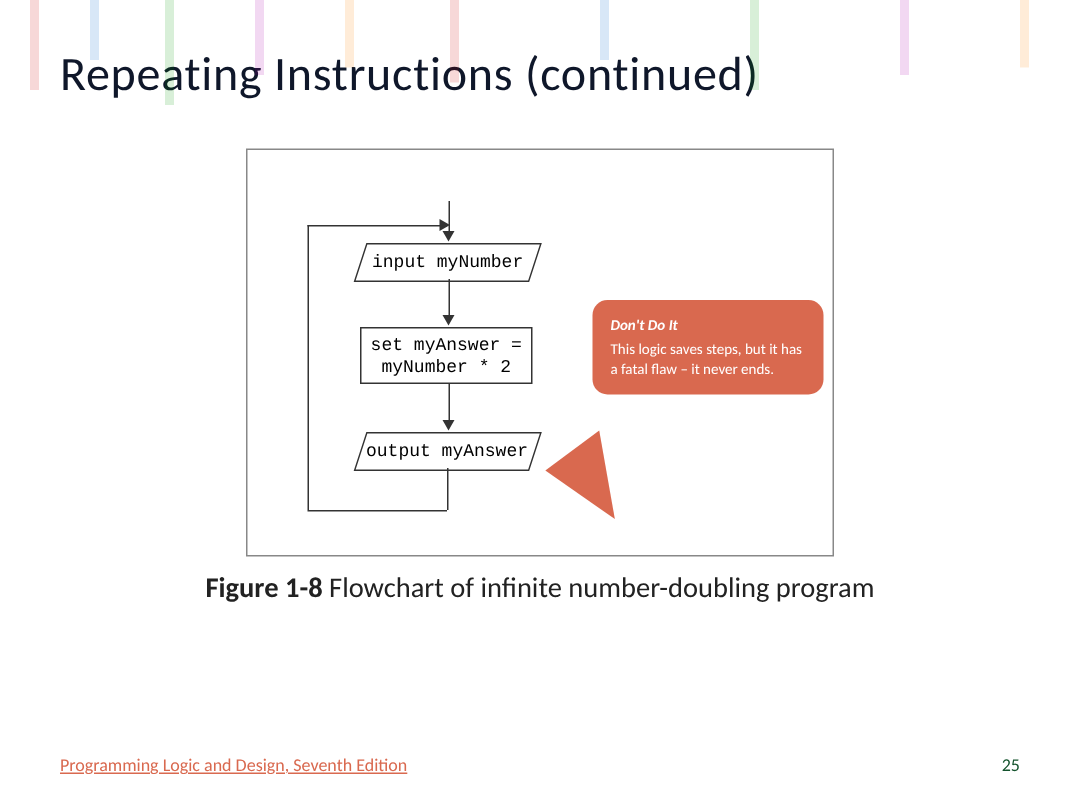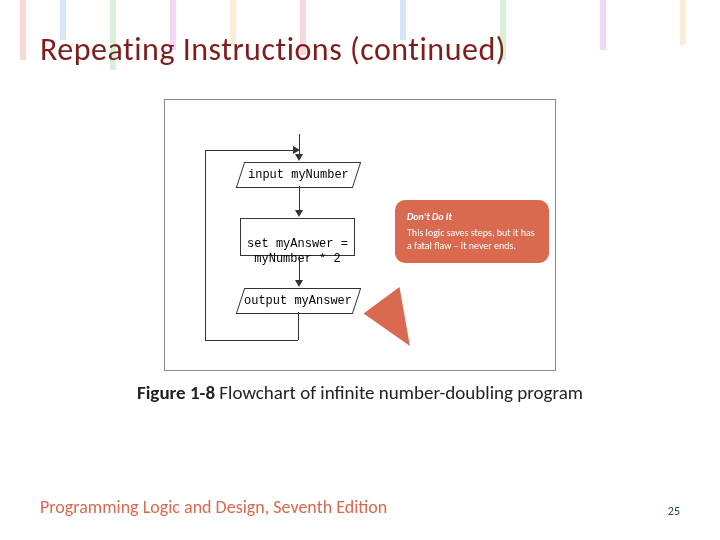--- a/index.html
+++ b/index.html
@@ -6,21 +6,21 @@
     margin: 0;
     padding: 0;
     width: 720px;
     height: 540px;
     font-family: Calibri, Arial, sans-serif;
     background: #fff;
     position: relative;
     overflow: hidden;
   }
   .slide-title {
-    color: #7f1d1d;
+    color: #0f172a;
     font-size: 32px;
     font-weight: 400;
     padding: 30px 40px 10px 40px;
     letter-spacing: 0.5px;
   }
   .diagram-box {
     border: 1px solid #888;
     width: 390px;
     height: 270px;
     margin: 20px auto 10px auto;
@@ -60,21 +60,21 @@
     position: absolute;
     top: 118px;
     left: 75px;
     width: 115px;
     height: 38px;
     border: 1px solid #333;
     text-align: center;
     font-family: "Courier New", monospace;
     font-size: 12px;
     line-height: 15px;
-    padding-top: 18px;
+    padding-top: 4px;
     background: #fff;
     box-sizing: border-box;
   }
   .output-box {
     position: absolute;
     top: 188px;
     left: 75px;
     width: 115px;
     height: 24px;
     border: 1px solid #333;
@@ -135,22 +135,23 @@
     text-align: center;
     font-size: 19px;
     margin-top: 10px;
     color: #222;
   }
   .caption b { font-weight: bold; }
   .footer-left {
     position: absolute;
     bottom: 22px;
     left: 40px;
-    font-size: 18px;
+    font-size: 12px;
     color: #d9694f;
+    text-decoration: underline;
   }
   .footer-right {
     position: absolute;
     bottom: 22px;
     right: 40px;
     font-size: 12px;
     color: #14532d;
   }
   .paint-bg {
     position:absolute;

